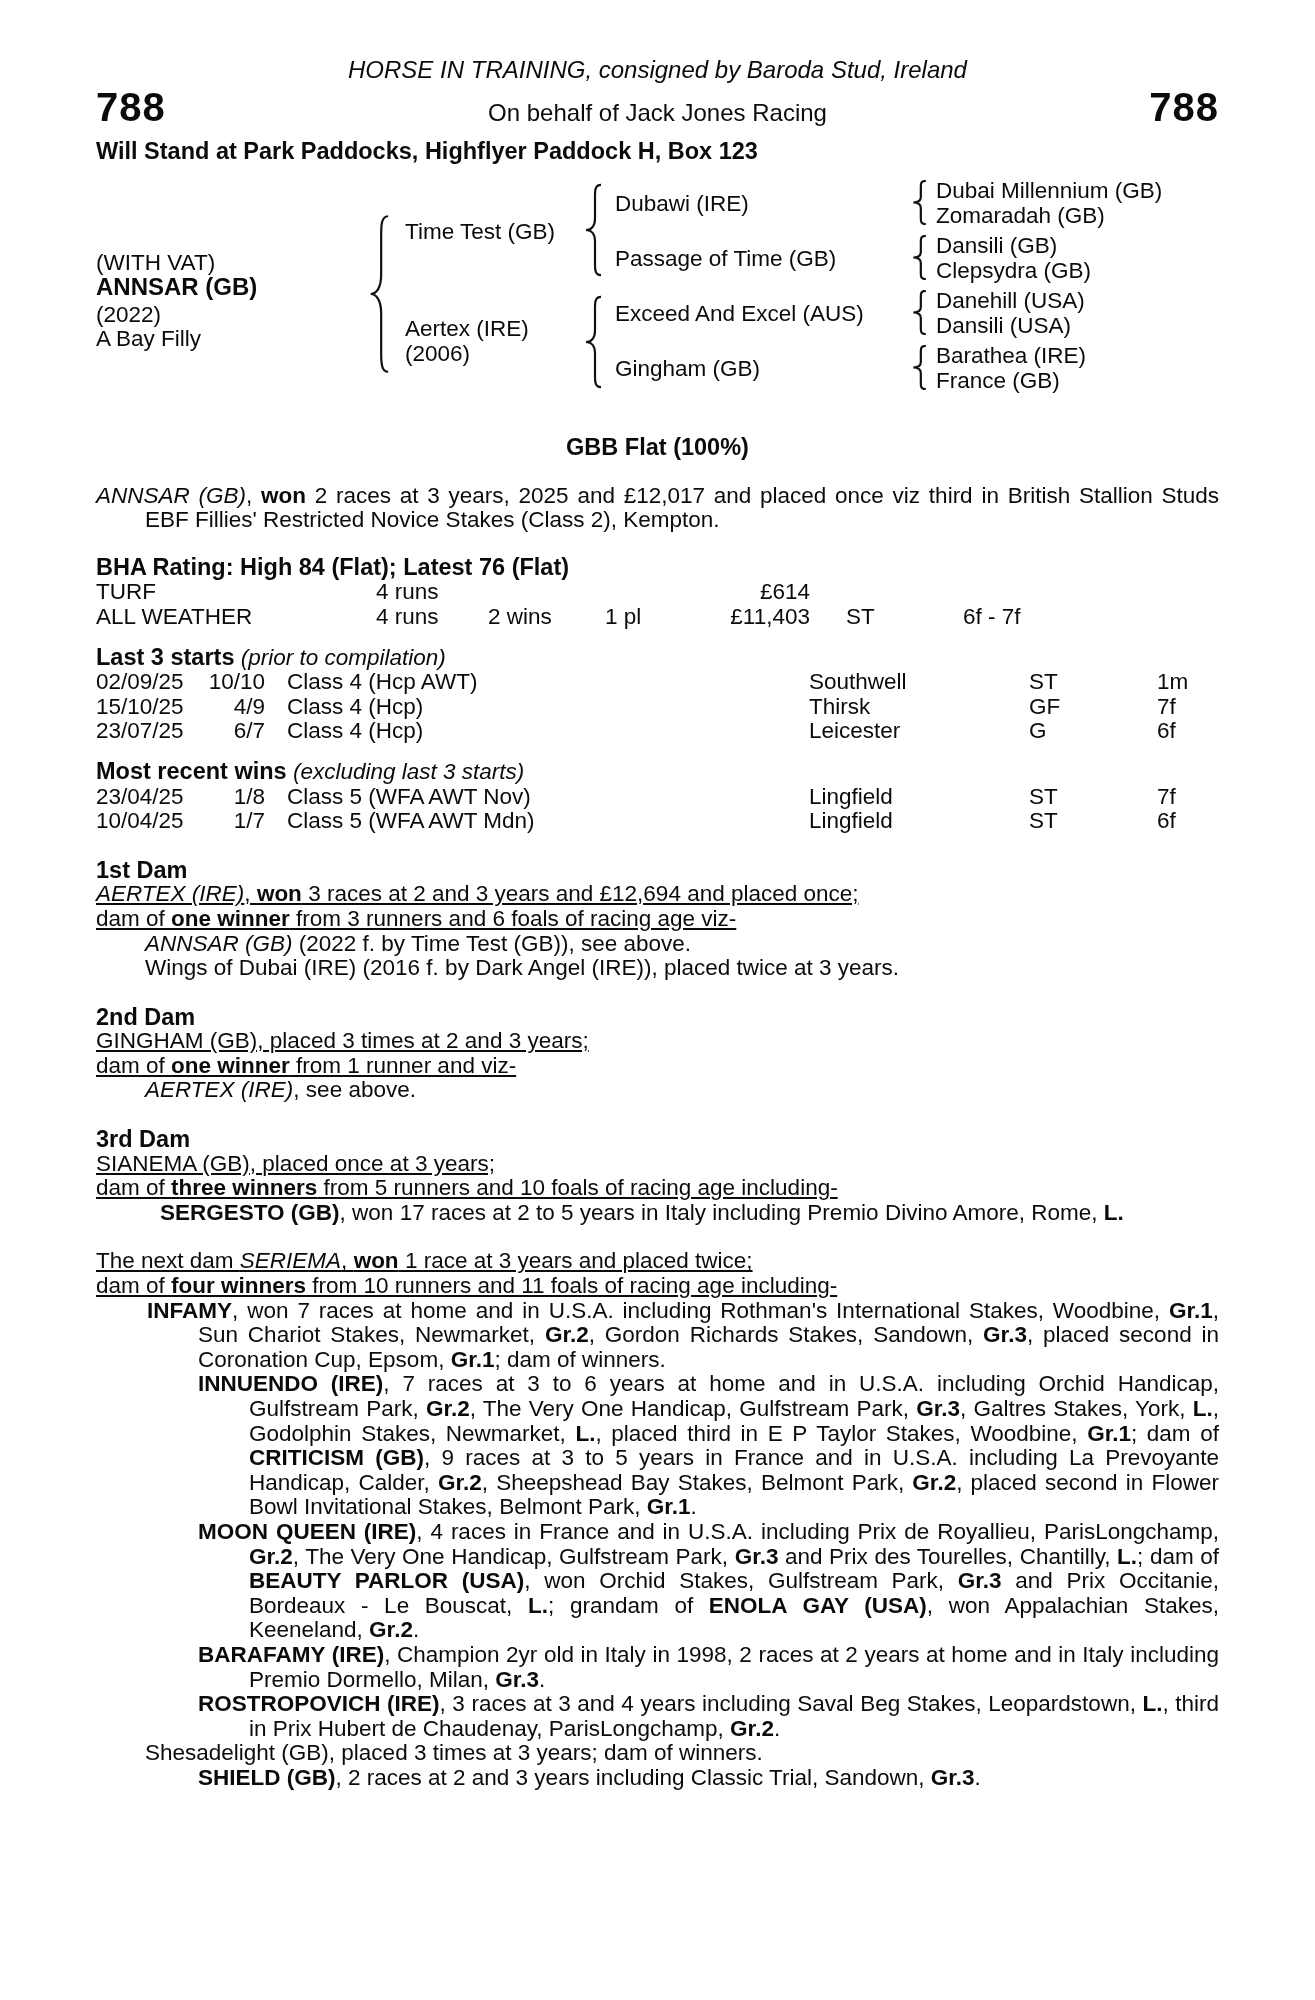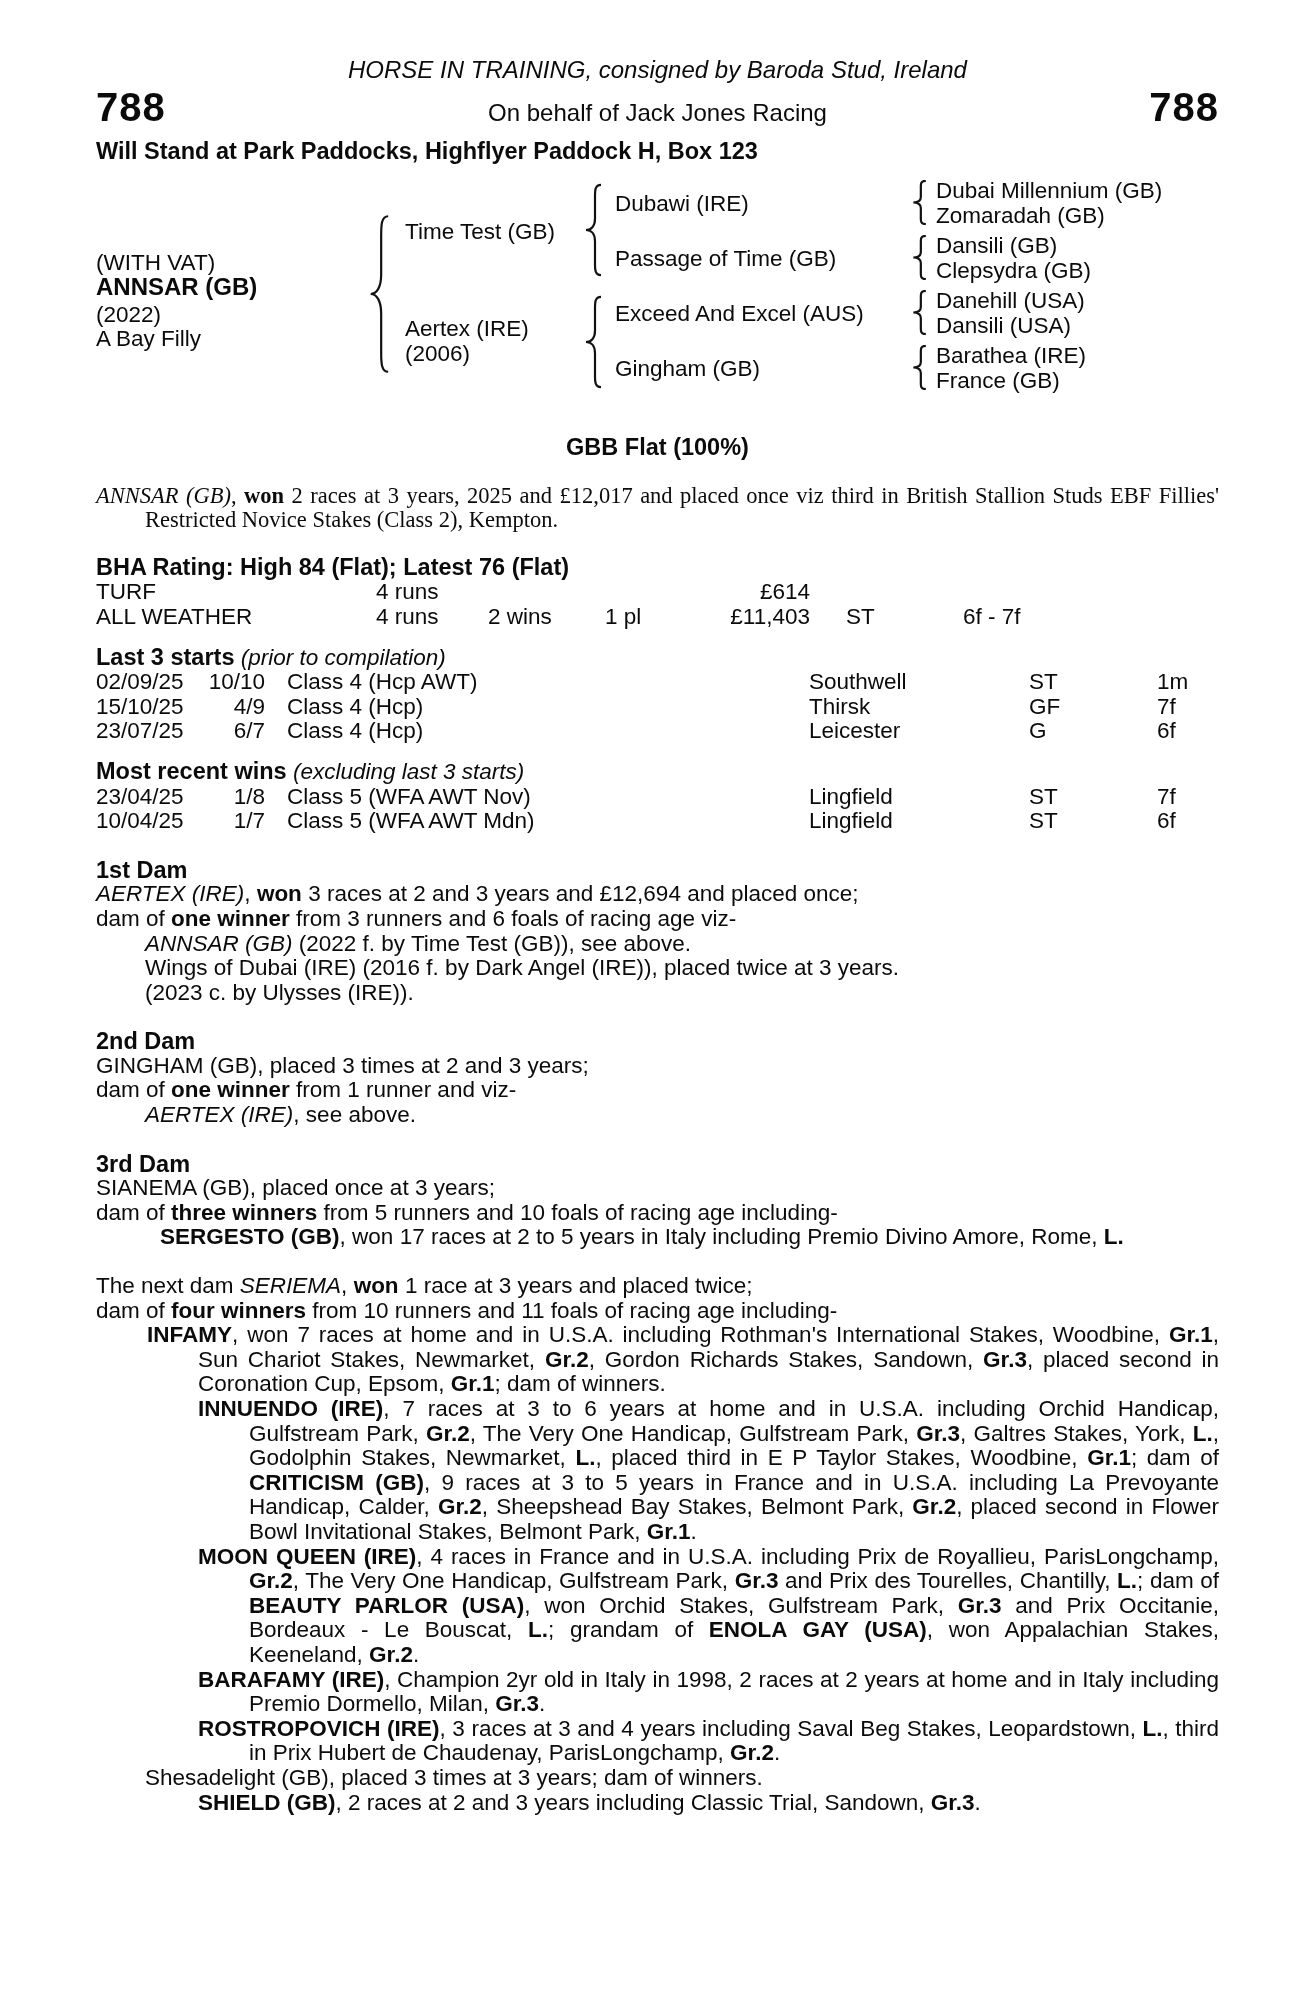--- a/index.html
+++ b/index.html
@@ -33,37 +33,37 @@
   .p-g6{left:840px;top:165px}.p-g7{left:840px;top:190px}
   .brace{position:absolute;}
   .br-outer{left:270px;top:34px;width:28px;height:162px}
   .br-sire{left:486px;top:4px;width:24px;height:94px}
   .br-dam{left:486px;top:116px;width:24px;height:94px}
   .br-g0{left:814px;top:1px;width:20px;height:45px}
   .br-g1{left:814px;top:56px;width:20px;height:45px}
   .br-g2{left:814px;top:111px;width:20px;height:45px}
   .br-g3{left:814px;top:166px;width:20px;height:45px}
   .gbb{text-align:center;font-weight:700;font-size:23.5px;margin-top:24px;}
-  .para{margin-top:24px;text-align:justify;font-family:Liberation Serif, serif;}
+  .para{margin-top:24px;text-align:justify;}
   .hang49{padding-left:49px;text-indent:-49px;}
   .bha{font-weight:700;font-size:23.5px;margin-top:22px;}
   
   .srow{position:relative;height:25px;}
   .srow span{position:absolute;white-space:nowrap;}
   .c-surface{left:0}.c-runs{left:280px}.c-wins{left:392px}.c-pl{left:509px}
   .c-money{left:580px;width:134px;text-align:right}.c-going{left:750px}.c-dist{left:867px}
   .rhead{margin-top:15px;}
   .rhead .t{font-weight:700;font-size:23.5px;}
   .rhead .n{font-style:italic;}
   .rrow{position:relative;height:24.6px;}
   .rrow span{position:absolute;white-space:nowrap;}
   .r-date{left:0}.r-pos{left:105px;width:64px;text-align:right}.r-cls{left:191px}
   .r-course{left:713px}.r-going{left:933px}.r-dist{left:1061px}
   .sechead{font-weight:700;font-size:23.5px;margin-top:24px;}
-  .p0{text-align:justify;}
+  .p0{text-align:justify;text-decoration:underline;}
   .pi1{padding-left:49px;text-align:justify;}
   .pn1{padding-left:102px;text-indent:-51px;text-align:justify;}
   .pn1s{padding-left:104px;text-indent:-40px;text-align:justify;}
   .pn2{padding-left:153px;text-indent:-51px;text-align:justify;}
   .gap{height:24px;}
   svg{display:block;}
 </style>
 </head>
 <body>
 
@@ -210,21 +210,20 @@
       <span class="r-course">Lingfield</span>
       <span class="r-going">ST</span>
       <span class="r-dist">6f</span>
     </div>
 
     <div class="sechead">1st Dam</div>
     <div class="p0"><span class="si">AERTEX (IRE)</span><span>, </span><span class="sb">won</span><span> 3 races at 2 and 3 years and £12,694 and placed once;</span></div>
     <div class="p0"><span>dam of </span><span class="sb">one winner</span><span> from 3 runners and 6 foals of racing age viz-</span></div>
     <div class="pi1"><span class="si">ANNSAR (GB)</span><span> (2022 f. by Time Test (GB)), see above.</span></div>
     <div class="pi1"><span>Wings of Dubai (IRE) (2016 f. by Dark Angel (IRE)), placed twice at 3 years.</span></div>
-    <div class="pi1"><span>(2023 c. by Ulysses (IRE)).</span></div>
 
     <div class="sechead">2nd Dam</div>
     <div class="p0"><span>GINGHAM (GB), placed 3 times at 2 and 3 years;</span></div>
     <div class="p0"><span>dam of </span><span class="sb">one winner</span><span> from 1 runner and viz-</span></div>
     <div class="pi1"><span class="si">AERTEX (IRE)</span><span>, see above.</span></div>
 
     <div class="sechead">3rd Dam</div>
     <div class="p0"><span>SIANEMA (GB), placed once at 3 years;</span></div>
     <div class="p0"><span>dam of </span><span class="sb">three winners</span><span> from 5 runners and 10 foals of racing age including-</span></div>
     <div class="pn1s"><span class="sb">SERGESTO (GB)</span><span>, won 17 races at 2 to 5 years in Italy including Premio Divino Amore, Rome, </span><span class="sb">L.</span></div>

